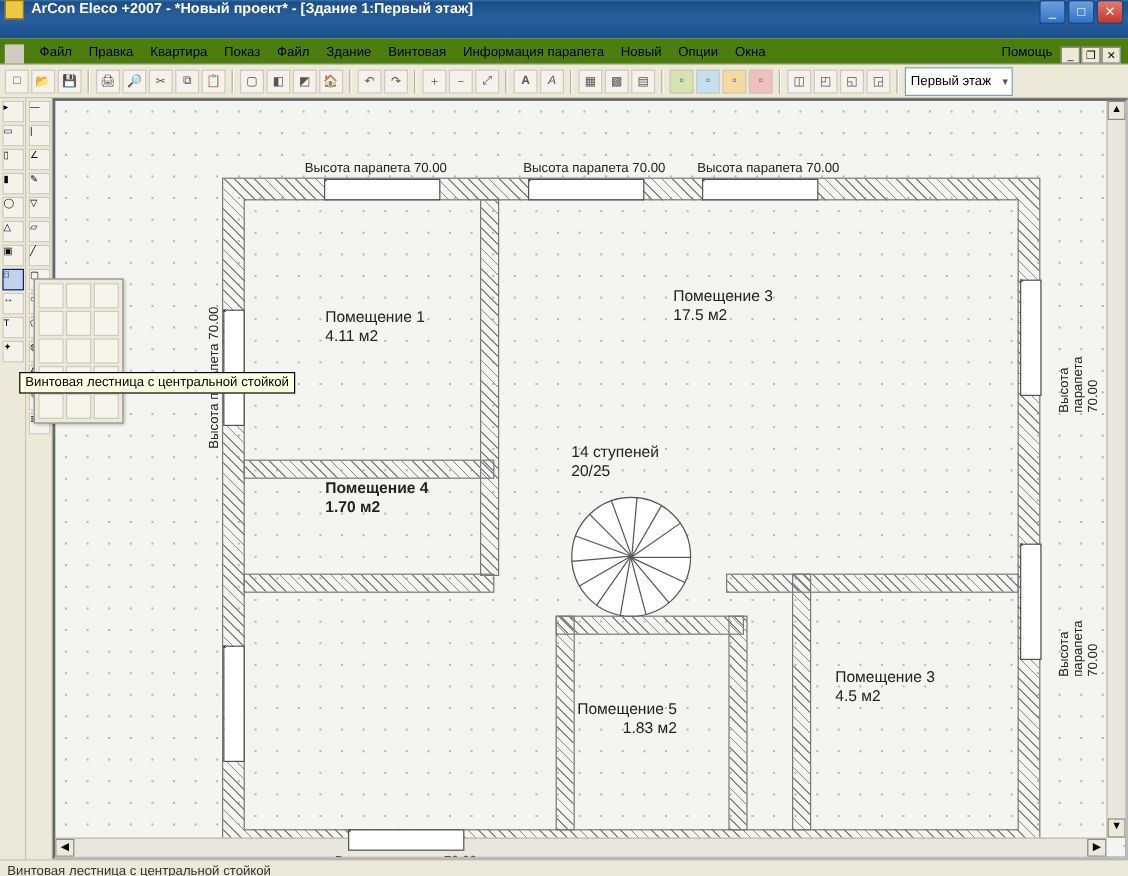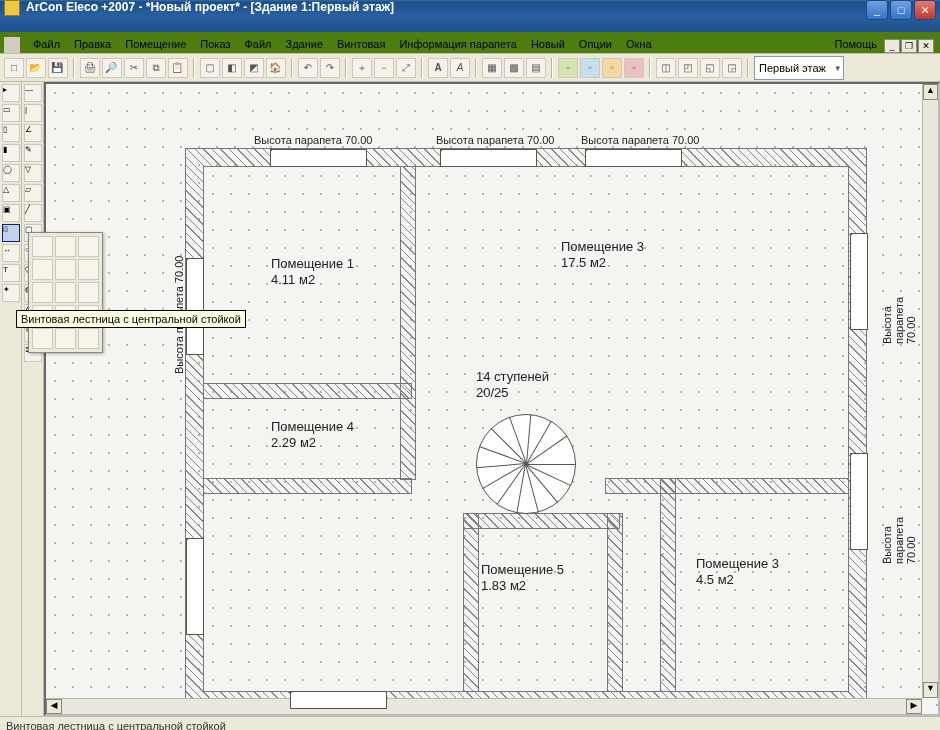--- a/index.html
+++ b/index.html
@@ -290,21 +290,21 @@
     <div class="win-btn">_</div>
     <div class="win-btn">□</div>
     <div class="win-btn close">✕</div>
   </div>
 </div>
 
 <div class="menubar">
   <span class="menu-icon"></span>
   <div class="menu-item">Файл</div>
   <div class="menu-item">Правка</div>
-  <div class="menu-item">Помещение</div>
+  <div class="menu-item">Квартира</div>
   <div class="menu-item">Показ</div>
   <div class="menu-item">Файл</div>
   <div class="menu-item">Здание</div>
   <div class="menu-item">Винтовая</div>
   <div class="menu-item">Информация парапета</div>
   <div class="menu-item">Новый</div>
   <div class="menu-item">Опции</div>
   <div class="menu-item">Окна</div>
   <div class="spacer"></div>
   <div class="menu-item">Помощь</div>
@@ -477,25 +477,25 @@
         <span>4.11 м2</span>
       </div>
       <div class="label" style="left:515px; top:155px;">
         <span>Помещение 3</span><br>
         <span>17.5 м2</span>
       </div>
       <div class="label" style="left:650px; top:440px;margin-top:32px;">
         <span>Помещение 3</span><br>
         <span>4.5 м2</span>
       </div>
-      <div class="label" style="left:225px; top:335px;">
+      <div class="label" style="left:225px; top:315px;font-weight:bold;">
         <span>Помещение 4</span><br>
-        <span>2.29 м2</span>
-      </div>
-      <div class="label" style="left:435px; top:478px;">
+        <span>1.70 м2</span>
+      </div>
+      <div class="label" style="left:435px; top:499px;text-align:right;">
         <span>Помещение 5</span><br>
         <span>1.83 м2</span>
       </div>
       <div class="label" style="left:430px; top:285px;">
         <span>14 ступеней</span><br>
         <span>20/25</span>
       </div>
 
       <div class="vscroll">
         <div class="scroll-btn" style="top:0;left:0;right:0;height:16px">▲</div>

